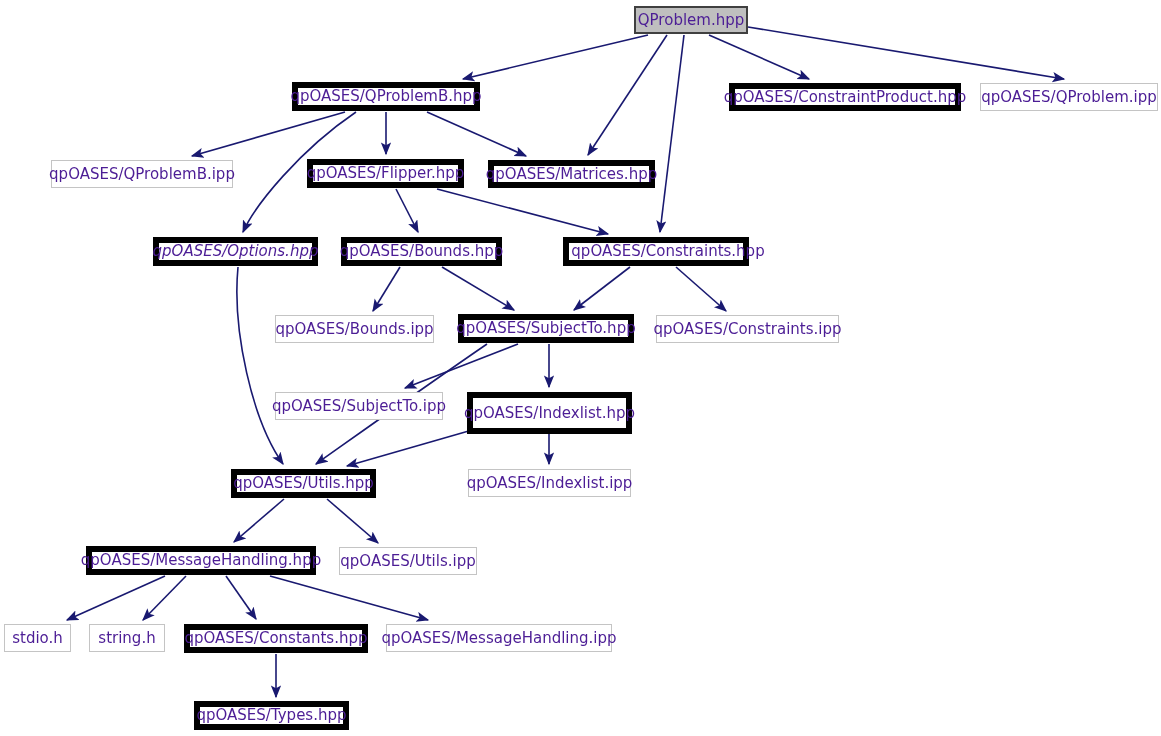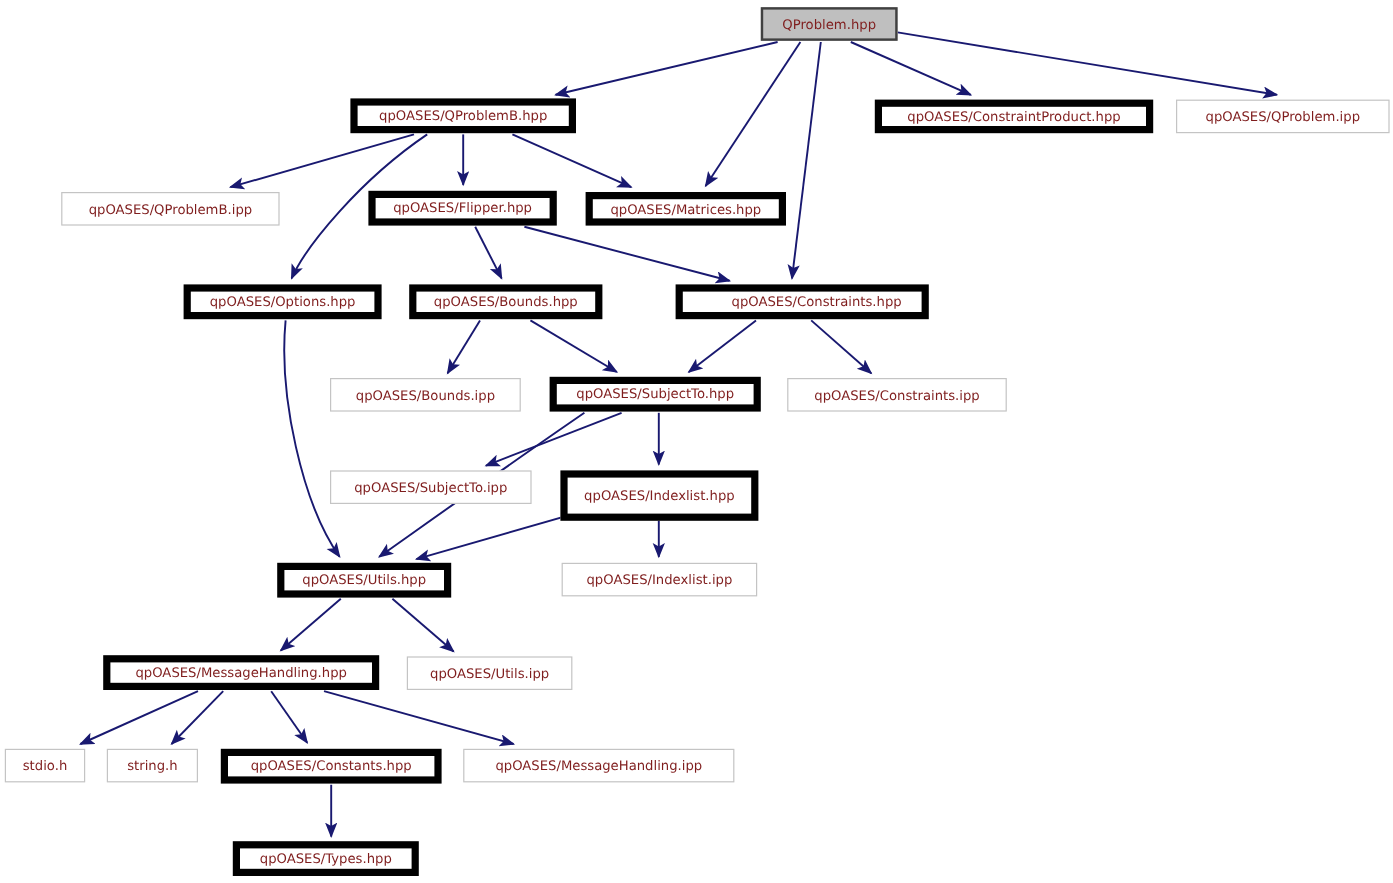--- a/index.html
+++ b/index.html
@@ -30,23 +30,23 @@
     width: 1161px;
     height: 736px;
   }
   .node {
     position: absolute;
     box-sizing: border-box;
     display: flex;
     align-items: center;
     justify-content: center;
     white-space: nowrap;
-    font-size: 11px;
+    font-size: 15px;
     line-height: 1;
-    color: #7f1d1d;
+    color: #4c1d95;
     background: #ffffff;
     border: 1px solid #c4c4c4;
   }
   .node.hdr {
     border: 6px solid #000000;
   }
   .node.root {
     border: 2px solid #404040;
     background: #bfbfbf;
   }
@@ -113,27 +113,27 @@
       </div>
       <div class="node impl" style="left: 51px; top: 160px; width: 182px; height: 28px;">
         <span class="node-label">qpOASES/QProblemB.ipp</span>
       </div>
       <div class="node hdr" style="left: 488px; top: 160px; width: 167px; height: 28px;">
         <span class="node-label">qpOASES/Matrices.hpp</span>
       </div>
       <div class="node hdr" style="left: 307px; top: 159px; width: 157px; height: 29px;">
         <span class="node-label">qpOASES/Flipper.hpp</span>
       </div>
-      <div class="node hdr" style="left: 153px; top: 237px; width: 165px; height: 29px;">
+      <div class="node hdr" style="left: 153px; top: 237px; width: 165px; height: 29px; font-style: italic;">
         <span class="node-label">qpOASES/Options.hpp</span>
       </div>
       <div class="node hdr" style="left: 341px; top: 237px; width: 161px; height: 29px;">
         <span class="node-label">qpOASES/Bounds.hpp</span>
       </div>
-      <div class="node hdr" style="left: 563px; top: 237px; width: 211px; height: 29px; padding-left: 24px;">
+      <div class="node hdr" style="left: 563px; top: 237px; width: 186px; height: 29px; padding-left: 24px;">
         <span class="node-label">qpOASES/Constraints.hpp</span>
       </div>
       <div class="node impl" style="left: 275px; top: 315px; width: 159px; height: 28px;">
         <span class="node-label">qpOASES/Bounds.ipp</span>
       </div>
       <div class="node hdr" style="left: 458px; top: 314px; width: 176px; height: 29px;">
         <span class="node-label">qpOASES/SubjectTo.hpp</span>
       </div>
       <div class="node impl" style="left: 656px; top: 315px; width: 183px; height: 28px;">
         <span class="node-label">qpOASES/Constraints.ipp</span>

